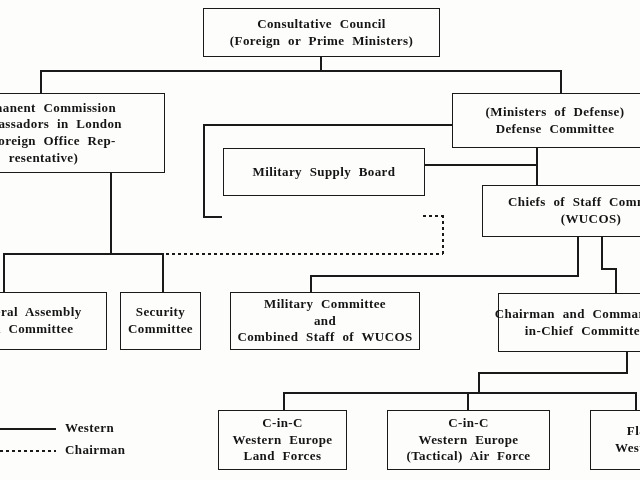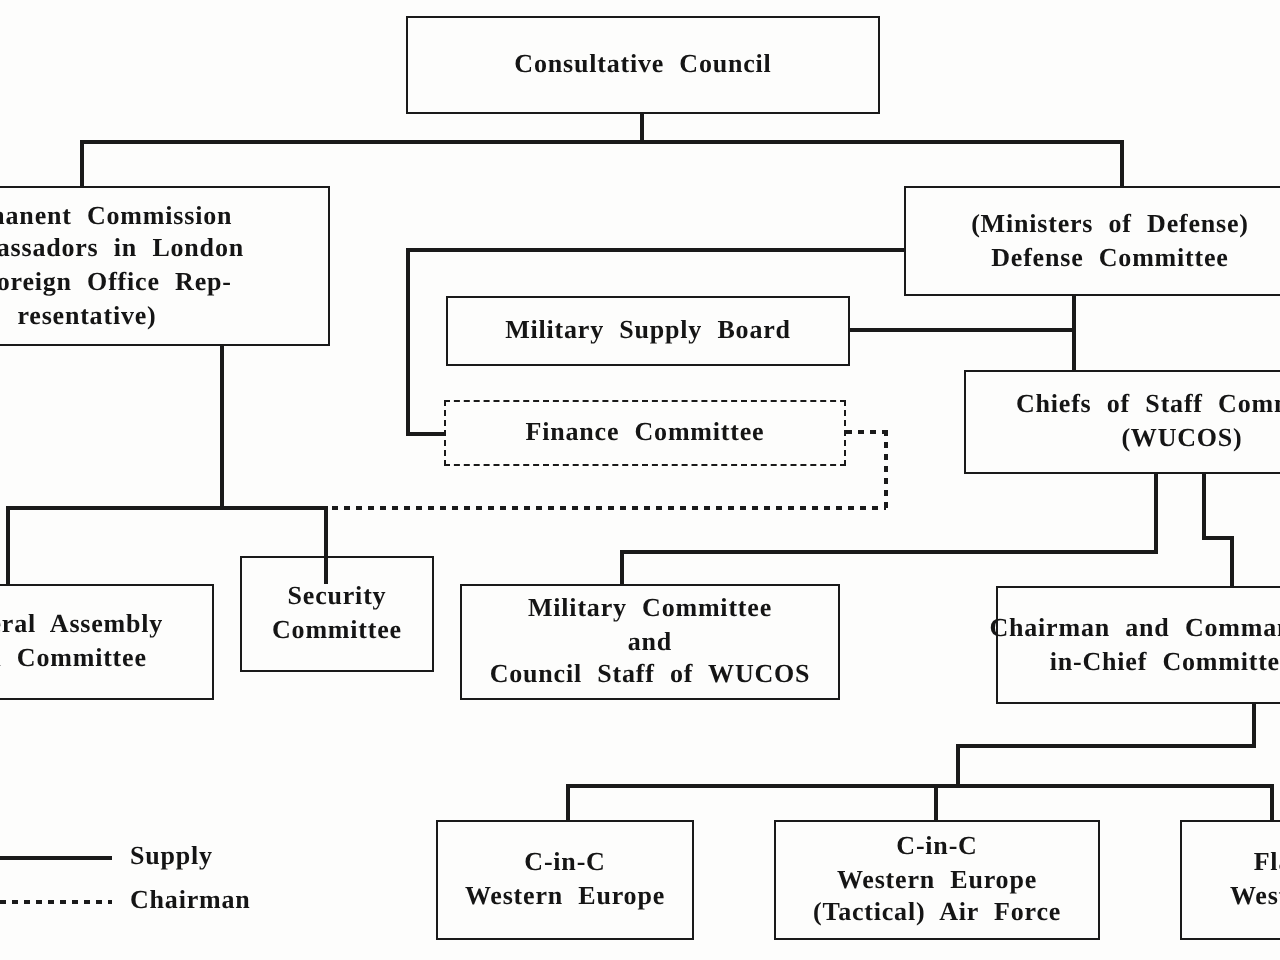--- a/index.html
+++ b/index.html
@@ -25,71 +25,70 @@
     background:repeating-linear-gradient(to bottom,#1a1a1a 0 3px,transparent 3px 6px);}
   .legend-label{position:absolute;white-space:nowrap;}
 </style>
 </head>
 <body>
 
 <div class="page">
 
   <div class="box" style="left:203px;top:8px;width:237px;height:49px">
     <span>Consultative Council</span>
+    <span>(Foreign or Prime Ministers)</span>
   </div>
 
   <div class="box" style="left:-78px;top:93px;width:243px;height:80px">
     <span>Permanent Commission</span>
     <span>(Ambassadors in London</span>
     <span>&amp; Foreign Office Rep-</span>
     <span>resentative)</span>
   </div>
 
   <div class="box" style="left:452px;top:93px;width:206px;height:55px">
     <span>(Ministers of Defense)</span>
     <span>Defense Committee</span>
   </div>
 
-  <div class="box" style="left:223px;top:148px;width:202px;height:35px">
+  <div class="box" style="left:223px;top:148px;width:202px;height:48px">
     <span>Military Supply Board</span>
   </div>
 
-  <div class="box dashed-box" style="left:222px;top:200px;width:201px;height:33px">
-    <span>Finance Committee</span>
-  </div>
 
   <div class="box" style="left:482px;top:185px;width:218px;height:52px">
     <span>Chiefs of Staff Committee</span>
     <span>(WUCOS)</span>
   </div>
 
   <div class="box" style="left:-55px;top:292px;width:162px;height:58px">
     <span>General Assembly</span>
     <span>and Committee</span>
   </div>
 
-  <div class="box" style="left:120px;top:278px;width:97px;height:58px">
+  <div class="box" style="left:120px;top:292px;width:81px;height:58px">
     <span>Security</span>
     <span>Committee</span>
   </div>
 
   <div class="box" style="left:230px;top:292px;width:190px;height:58px">
     <span>Military Committee</span>
     <span>and</span>
-    <span>Council Staff of WUCOS</span>
+    <span>Combined Staff of WUCOS</span>
   </div>
 
   <div class="box" style="left:498px;top:293px;width:175px;height:59px">
     <span>Chairman and Commanders-</span>
     <span>in-Chief Committee</span>
   </div>
 
   <div class="box" style="left:218px;top:410px;width:129px;height:60px">
     <span>C-in-C</span>
     <span>Western Europe</span>
+    <span>Land Forces</span>
   </div>
 
   <div class="box" style="left:387px;top:410px;width:163px;height:60px">
     <span>C-in-C</span>
     <span>Western Europe</span>
     <span>(Tactical) Air Force</span>
   </div>
 
   <div class="box" style="left:590px;top:410px;width:150px;height:60px">
     <span>Flag Officer</span>
@@ -127,17 +126,17 @@
   <div class="line-h" style="left:283px;top:392px;width:354px"></div>
   <div class="line-v" style="left:283px;top:392px;height:18px"></div>
   <div class="line-v" style="left:467px;top:392px;height:18px"></div>
   <div class="line-v" style="left:635px;top:392px;height:18px"></div>
 
   <div class="dash-h" style="left:423px;top:215px;width:20px"></div>
   <div class="dash-v" style="left:442px;top:215px;height:40px"></div>
   <div class="dash-h" style="left:166px;top:253px;width:277px"></div>
 
   <div class="line-h" style="left:0;top:428px;width:56px"></div>
-  <span class="legend-label" style="left:65px;top:420px">Supply</span>
+  <span class="legend-label" style="left:65px;top:420px">Western</span>
   <div class="dash-h" style="left:0;top:450px;width:56px"></div>
   <span class="legend-label" style="left:65px;top:442px">Chairman</span>
 
 </div>
 
 </body></html>

